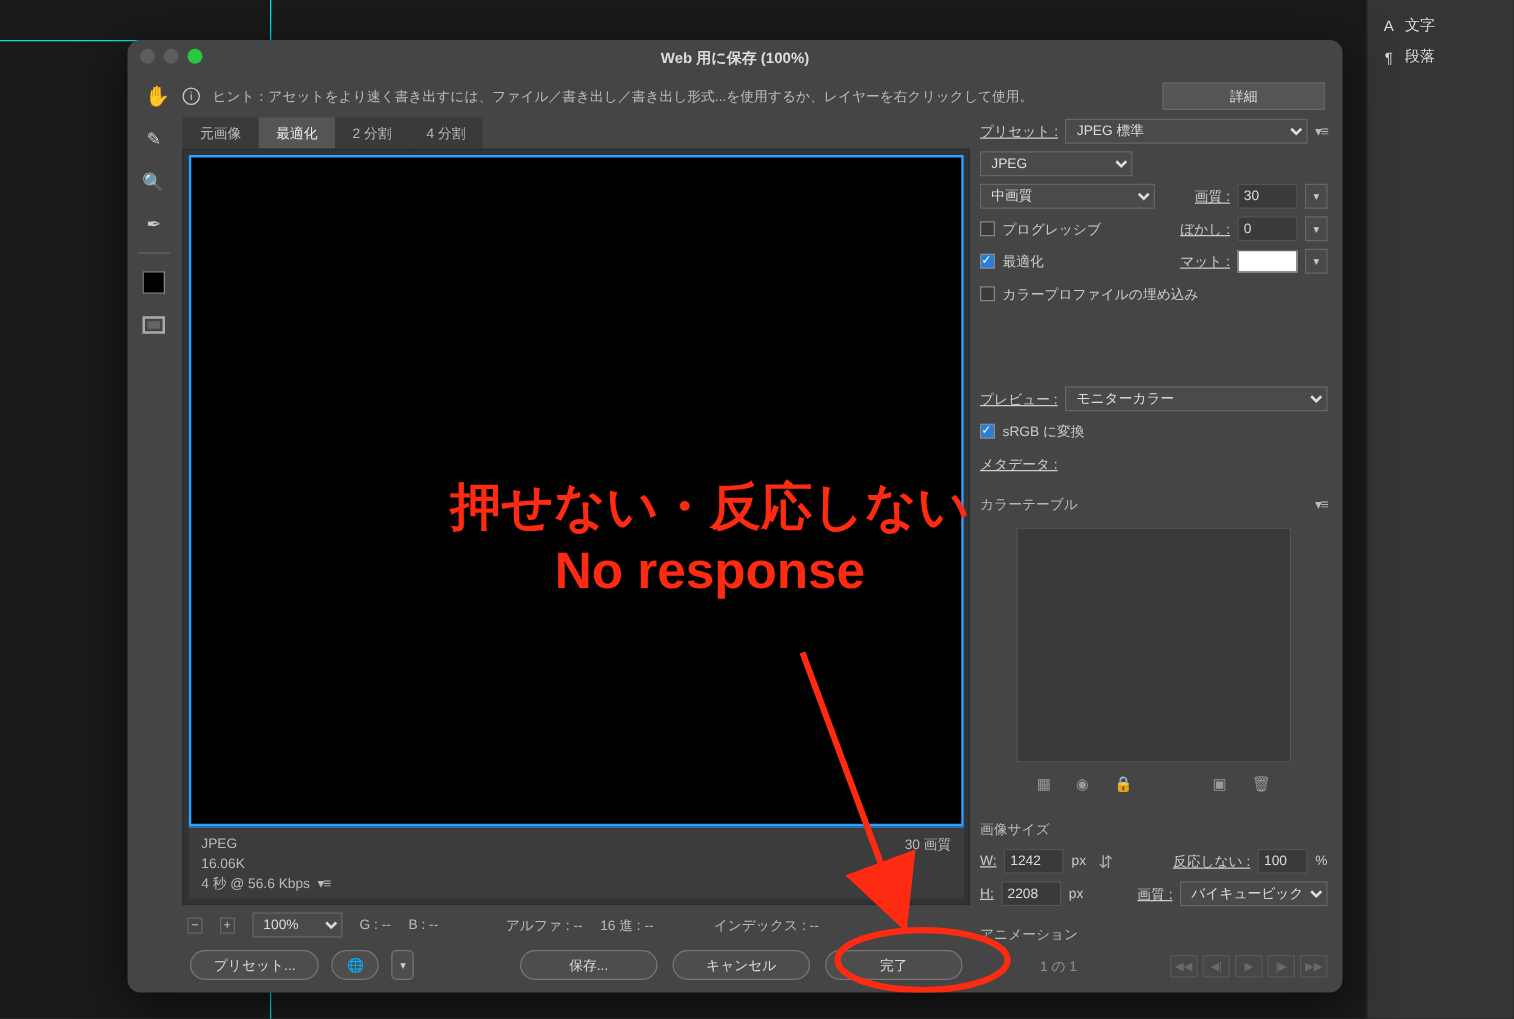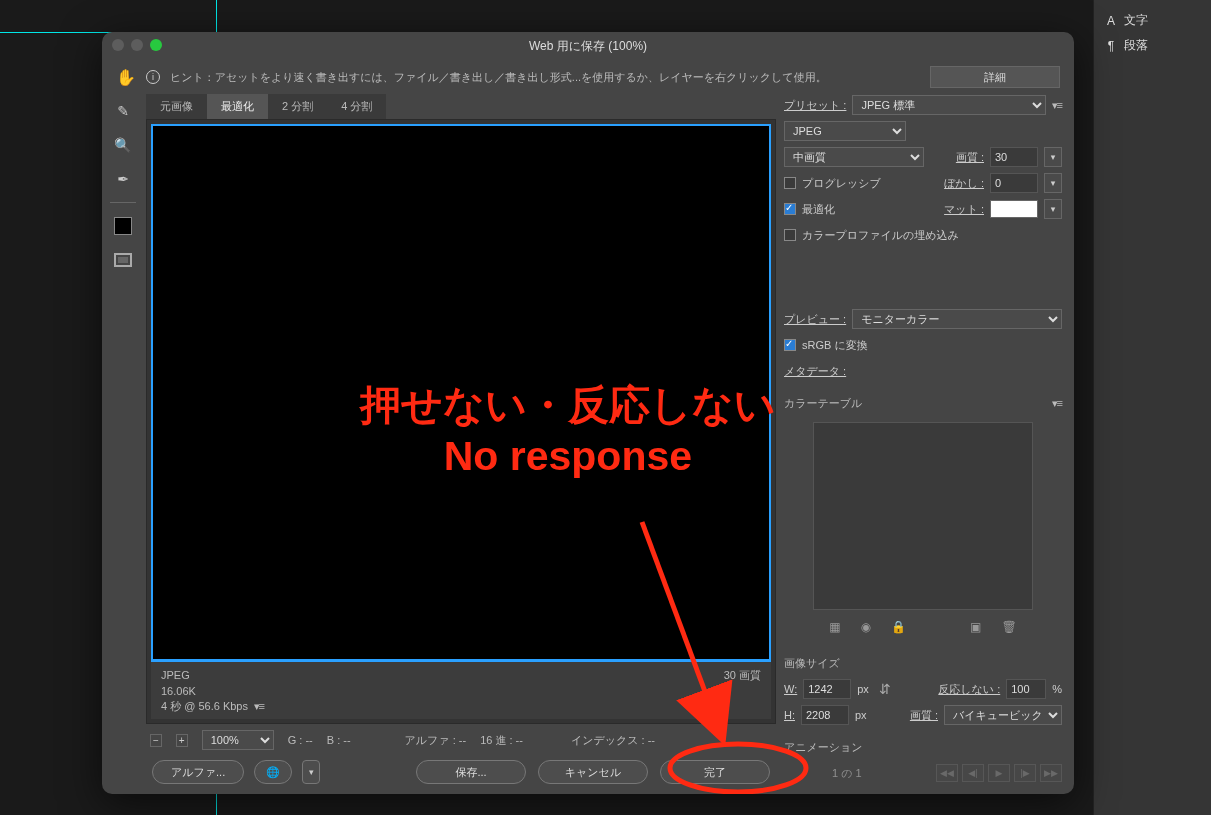--- a/index.html
+++ b/index.html
@@ -6,21 +6,21 @@
   body { background: #1a1a1a; width: 1211px; height: 815px; overflow: hidden; position: relative; color: #ccc; font-size: 11px; }
   .bg-ruler-v { position: absolute; left: 216px; top:0; width:1px; height:100%; background:#00e6e6; }
   .bg-ruler-h { position: absolute; left: 0; top: 32px; height:1px; width: 218px; background:#00e6e6; }
   
   .right-panels { position:absolute; top:0; right:0; width:118px; height:100%; background:#353535; border-left:1px solid #222; padding:8px 4px;}
   .right-panel-row { display:flex; align-items:center; gap:6px; color:#ddd; font-size:12px; padding:4px 6px; }
   .right-panel-row .ico{ width:14px;display:inline-flex;justify-content:center;color:#ddd;}
 
   
   .dialog { position:absolute; left:102px; top:32px; width:972px; height:762px; background:#454545; border-radius:10px; box-shadow:0 10px 40px rgba(0,0,0,.6); display:flex; flex-direction:column; }
-  .titlebar { height:28px; display:flex; align-items:center; justify-content:center; position:relative; color:#ddd; font-size:12px; font-weight:400; }
+  .titlebar { height:28px; display:flex; align-items:center; justify-content:center; position:relative; color:#ddd; font-size:12px; font-weight:700; }
   .traffic { position:absolute; left:10px; top:7px; display:flex; gap:7px; }
   .tl{ width:12px;height:12px;border-radius:50%;}
   .tl.close{background:#5d5d5d;}
   .tl.min{background:#5d5d5d;}
   .tl.max{background:#27c93f;}
 
   .hintbar{ display:flex; align-items:center; padding:6px 14px; gap:10px; color:#bbb; font-size:11px; }
   .hintbar .hand{font-size:16px;color:#ddd;}
   .hintbar .info{width:14px;height:14px;border:1px solid #ccc;border-radius:50%;display:inline-flex;align-items:center;justify-content:center;font-size:9px;color:#ccc;}
   .detail-btn{ margin-left:auto; width:130px; height:22px; background:#555; border:1px solid #666; color:#ddd; display:flex; align-items:center; justify-content:center; font-size:11px;}
@@ -160,21 +160,21 @@
         </select>
 
         <span>G : --</span>
         <span>B : --</span>
         <span style="margin-left:40px;">アルファ : --</span>
         <span>16 進 : --</span>
         <span style="margin-left:34px;">インデックス : --</span>
       </div>
 
       <div class="footer-row">
-        <div class="btn">アルファ...</div>
+        <div class="btn">プリセット...</div>
         <div class="btn helpbtn">🌐</div>
         <div class="dd-caret">▾</div>
         <div class="btn-group">
           <div class="btn" style="width:110px">保存...</div>
           <div class="btn" style="width:110px">キャンセル</div>
           <div class="btn" style="width:110px">完了</div>
         </div>
       </div>
     </div>
 

